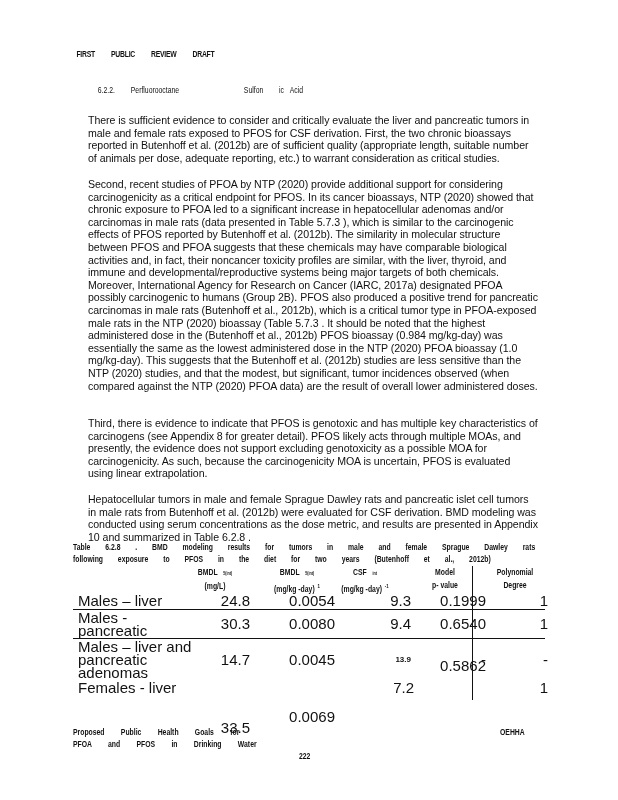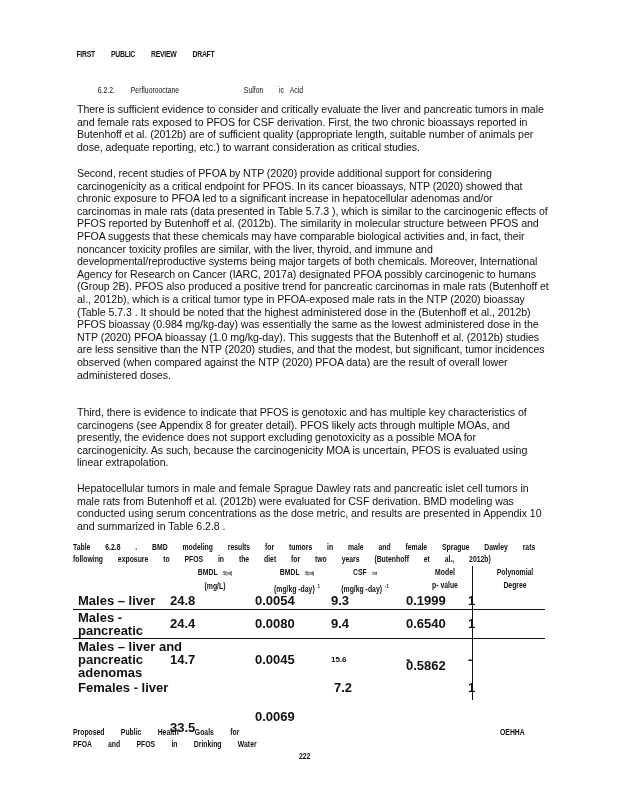--- a/index.html
+++ b/index.html
@@ -3,29 +3,29 @@
 <meta charset="utf-8">
 <style>
   html, body { margin: 0; padding: 0; background: #ffffff; }
   body { width: 618px; height: 800px; position: relative; overflow: hidden; color: #111; }
   .narrow { font-family: "Liberation Sans Narrow", "Liberation Sans", sans-serif; transform-origin: left top; }
   .hdr { position: absolute; left: 73px; top: 37px; font-size: 9.5px; font-weight: bold; letter-spacing: -0.3px; transform: scaleX(0.72); white-space: pre; }
   .hdr span { margin-right: 22px; }
   .sec { position: absolute; left: 94px; top: 73px; font-size: 9.5px; transform: scaleX(0.72); white-space: pre; }
   .sec span { margin-right: 22px; }
   .body-text { position: absolute; left: 73px; width: 480px; font-family: "Liberation Sans", sans-serif; font-size: 10.6px; line-height: 12.6px; letter-spacing: -0.05px; }
-  .para { margin: 4px; }
+  .para { margin: 15px; }
   .cap { position: absolute; left: 73px; top: 541px; font-size: 9.5px; font-weight: bold; transform: scaleX(0.72); white-space: nowrap; line-height: 12px; }
   .cap-line { display: block; word-spacing: 18px; }
   .th { position: absolute; font-size: 9.5px; font-weight: bold; transform: scaleX(0.72); transform-origin: center top; text-align: center; white-space: nowrap; line-height: 12.5px; }
   .th sub { font-size: 5px; vertical-align: baseline; margin-left: 8px; }
   .th sup { font-size: 6px; margin-left: 4px; }
-  .cell { position: absolute; font-family: "Liberation Sans", sans-serif; font-size: 13px; line-height: 12.5px; white-space: nowrap; font-weight: bold; }
+  .cell { position: absolute; font-family: "Liberation Sans", sans-serif; font-size: 15px; line-height: 12.5px; white-space: nowrap; }
   .rowlabel { left: 78px; }
-  .num { text-align: left; width: 80px; }
+  .num { text-align: right; width: 80px; }
   .hline { position: absolute; left: 73px; width: 472px; height: 1px; background: #111; }
   .vline { position: absolute; left: 472px; top: 566px; width: 1px; height: 134px; background: #111; }
   .foot { position: absolute; left: 73px; top: 726px; font-size: 9.5px; font-weight: bold; transform: scaleX(0.72); white-space: nowrap; line-height: 12px; }
   .foot span { display: block; word-spacing: 20px; }
   .agency { position: absolute; left: 500px; top: 726px; font-size: 9.5px; font-weight: bold; transform: scaleX(0.72); }
   .pagenum { position: absolute; left: 299px; top: 750px; font-size: 9.5px; font-weight: bold; transform: scaleX(0.72); }
 </style>
 </head>
 <body>
 
@@ -85,34 +85,34 @@
   <div class="cell num" style="left:170px; top:595px">24.8</div>
   <div class="cell num" style="left:255px; top:595px">0.0054</div>
   <div class="cell num" style="left:331px; top:595px">9.3</div>
   <div class="cell num" style="left:406px; top:595px">0.1999</div>
   <div class="cell num" style="left:468px; top:595px">1</div>
 </div>
 
 <div>
   <div class="cell rowlabel" style="top:612px">Males -</div>
   <div class="cell rowlabel" style="top:625px">pancreatic</div>
-  <div class="cell num" style="left:170px; top:618px">24.4</div>
+  <div class="cell num" style="left:170px; top:618px">30.3</div>
   <div class="cell num" style="left:255px; top:618px">0.0080</div>
   <div class="cell num" style="left:331px; top:618px">9.4</div>
   <div class="cell num" style="left:406px; top:618px">0.6540</div>
   <div class="cell num" style="left:468px; top:618px">1</div>
 </div>
 
 <div>
   <div class="cell rowlabel" style="top:641px">Males – liver and</div>
   <div class="cell rowlabel" style="top:654px">pancreatic</div>
   <div class="cell rowlabel" style="top:667px">adenomas</div>
   <div class="cell num" style="left:170px; top:654px">14.7</div>
   <div class="cell num" style="left:255px; top:654px">0.0045</div>
-  <div class="cell num" style="left:331px; top:654px; font-size:8px; font-weight:bold">15.6</div>
+  <div class="cell num" style="left:331px; top:654px; font-size:8px; font-weight:bold">13.9</div>
   <div class="cell num" style="left:406px; top:654px">-</div>
   <div class="cell num" style="left:468px; top:654px">-</div>
 </div>
 
 <div>
   <div class="cell rowlabel" style="top:682px">Females - liver</div>
   <div class="cell num" style="left:170px; top:722px">33.5</div>
   <div class="cell num" style="left:255px; top:711px">0.0069</div>
   <div class="cell num" style="left:334px; top:682px">7.2</div>
   <div class="cell num" style="left:406px; top:660px">0.5862</div>

